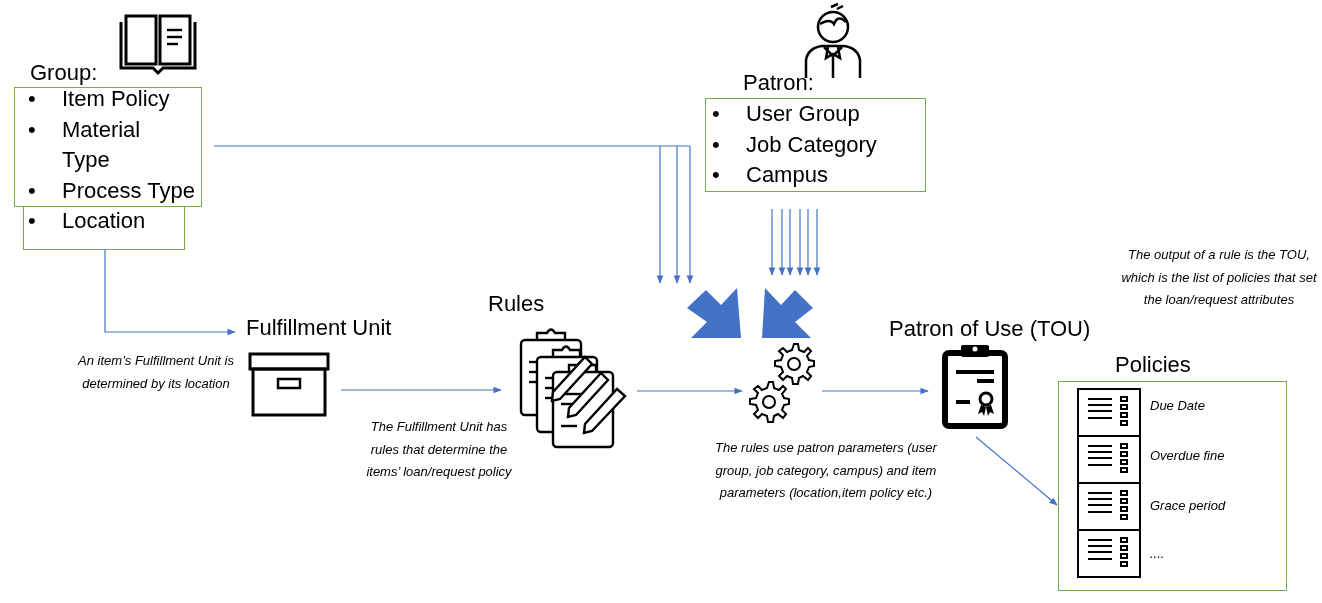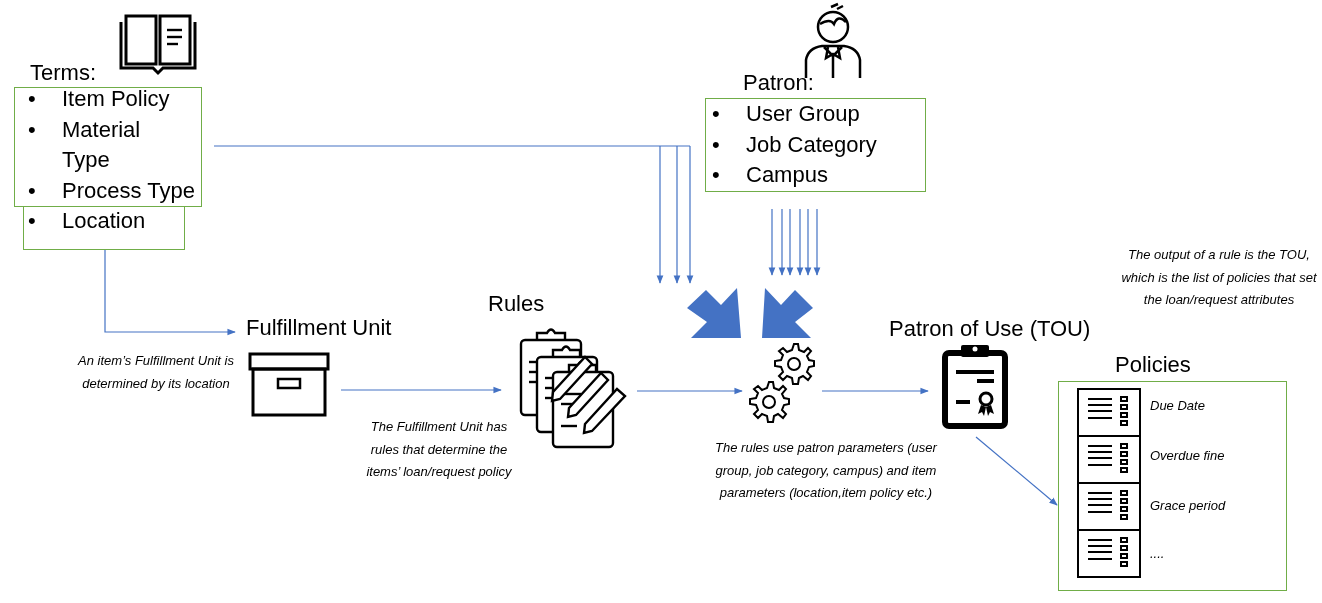--- a/index.html
+++ b/index.html
@@ -158,21 +158,21 @@
       <line x1="1088" y1="552" x2="1112" y2="552"></line>
         <line x1="1088" y1="559" x2="1112" y2="559"></line>
       <rect x="1121" y="538" width="6" height="4"></rect>
         <rect x="1121" y="546" width="6" height="4"></rect>
       <rect x="1121" y="554" width="6" height="4"></rect>
         <rect x="1121" y="562" width="6" height="4"></rect>
     </g>
   </g>
 </svg>
 
-<div class="abs title" style="left:30px; top:60px;">Terms:</div>
+<div class="abs title" style="left:30px; top:60px;">Group:</div>
 <div class="green-box" style="left:14px; top:87px; width:188px; height:120px;"></div>
 <div class="green-box" style="left:23px; top:206px; width:162px; height:44px;"></div>
 <ul class="blist" style="left:14px; top:84px; width:190px;">
   <li>Item Policy</li>
   <li style="width:110px;">Material Type</li>
   <li>Process Type</li>
   <li>Location</li>
 </ul>
 
 <div class="abs title" style="left:743px; top:70px;">Patron:</div>

